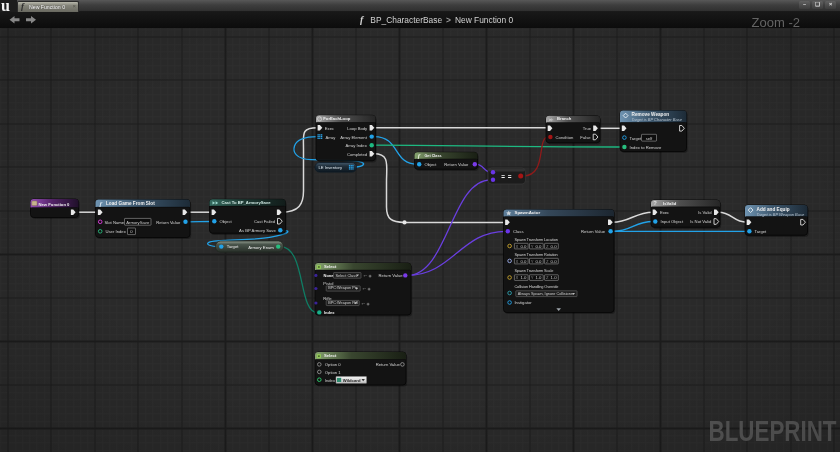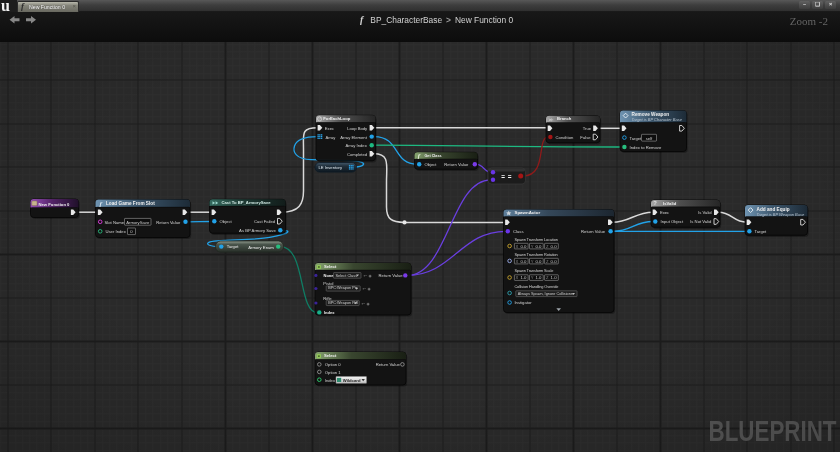--- a/index.html
+++ b/index.html
@@ -4,26 +4,26 @@
 #root{position:relative;width:840px;height:452px;overflow:hidden;font-family:'Liberation Sans',sans-serif;background:#2a2a2a;}
 #tabbar{position:absolute;left:0;top:0;width:840px;height:12px;background:linear-gradient(#585858,#3e3e3e 45%,#2f2f2f);border-bottom:1px solid #1a1a1a;box-sizing:border-box;}
 #ulogo{position:absolute;left:0;top:0;width:17px;height:12px;background:#1d1d1d;}
 #ulogo span{position:absolute;left:1px;top:-3px;color:#f4f4f4;font-family:'Liberation Serif',serif;font-weight:bold;font-size:16px;}
 #tab{position:absolute;left:17px;top:0.5px;width:62px;height:11.5px;background:linear-gradient(#b9b9ad,#84847a 35%,#696960);border-radius:2px 2px 0 0;border:1px solid #2a2a2a;border-bottom:none;box-sizing:border-box;}
 #tab .f{position:absolute;left:3px;top:-1px;font-family:'Liberation Serif',serif;font-style:italic;font-weight:bold;font-size:9px;color:#2e2e2e;}
 #tab .t{position:absolute;left:11px;top:2.4px;font-size:5.2px;color:#fafafa;text-shadow:0 0 1px #444;}
 #tab .x{position:absolute;right:2px;top:1.5px;font-size:6px;color:#55554d;}
 #winbtns{position:absolute;right:4px;top:1px;display:flex;gap:2px;}
 #winbtns div{width:11px;height:7.5px;background:linear-gradient(#616161,#3c3c3c);border-radius:1.5px;color:#e6e6e6;font-size:5.5px;line-height:7.5px;text-align:center;font-weight:bold;}
-#crumbbar{position:absolute;left:0;top:12px;width:840px;height:30px;background:linear-gradient(#181818,#0c0c0c);}
+#crumbbar{position:absolute;left:0;top:12px;width:840px;height:16px;background:linear-gradient(#181818,#0c0c0c);}
 #navarrows{position:absolute;left:5px;top:1.5px;}
 #crumb{position:absolute;left:360px;top:1.5px;font-size:8.4px;color:#d2d2d2;}
 #crumb .f{font-family:'Liberation Serif',serif;font-style:italic;font-weight:bold;font-size:10px;margin-right:7px;}
 #crumb .sep{color:#9a9a9a;margin:0 4px;font-weight:bold;}
-#zoom{position:absolute;right:12px;top:3px;font-size:11px;color:#646464;font-family:Liberation Serif, serif;}
+#zoom{position:absolute;right:40px;top:3px;font-size:13px;color:#646464;}
 #graph{position:absolute;left:0;top:26px;width:840px;height:426px;background-color:#2a2a2a;
 background-image:
  repeating-linear-gradient(to right, #1c1c1c 0px, #1c1c1c 1px, transparent 1px, transparent 43.5px),
  repeating-linear-gradient(to bottom, #1c1c1c 0px, #1c1c1c 1px, transparent 1px, transparent 43.5px),
  repeating-linear-gradient(to right, #2e2e2e 0px, #2e2e2e 1px, transparent 1px, transparent 7.25px),
  repeating-linear-gradient(to bottom, #2e2e2e 0px, #2e2e2e 1px, transparent 1px, transparent 7.25px);
 background-position:7.5px 0px, 0px 10.5px, 0.25px 0px, 0px 3.25px;}
 #vig{position:absolute;left:0;top:26px;width:840px;height:426px;background:radial-gradient(ellipse 75% 75% at 50% 45%, transparent 55%, rgba(0,0,0,0.16) 100%);pointer-events:none;}
 #gsvg{position:absolute;left:0;top:0;}
 #gsvg text{filter:blur(0.24px);}

